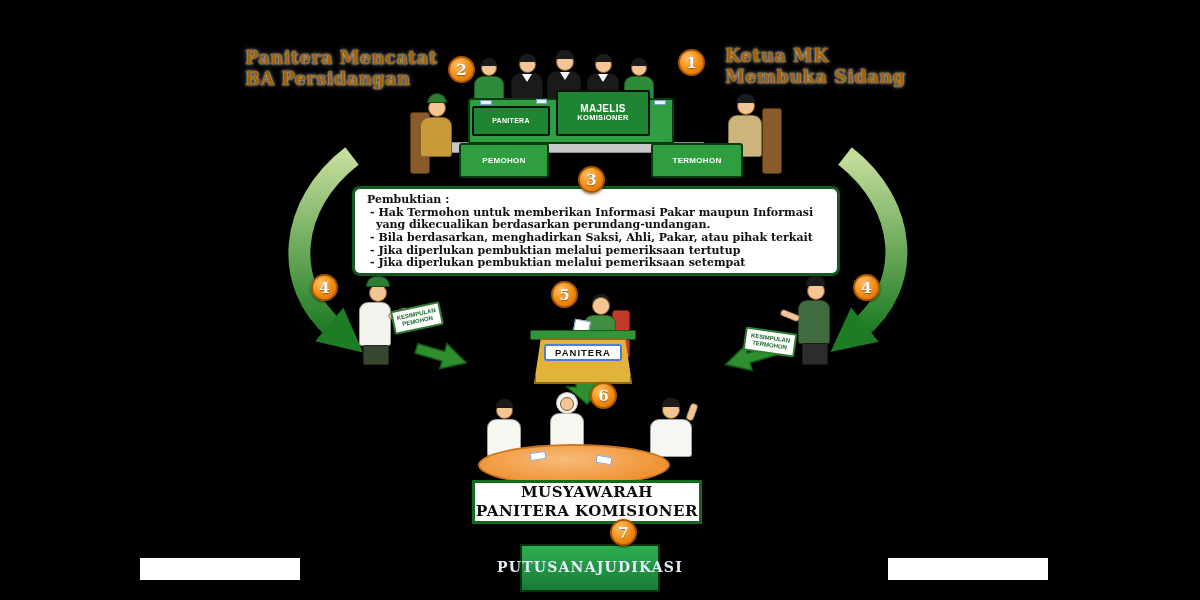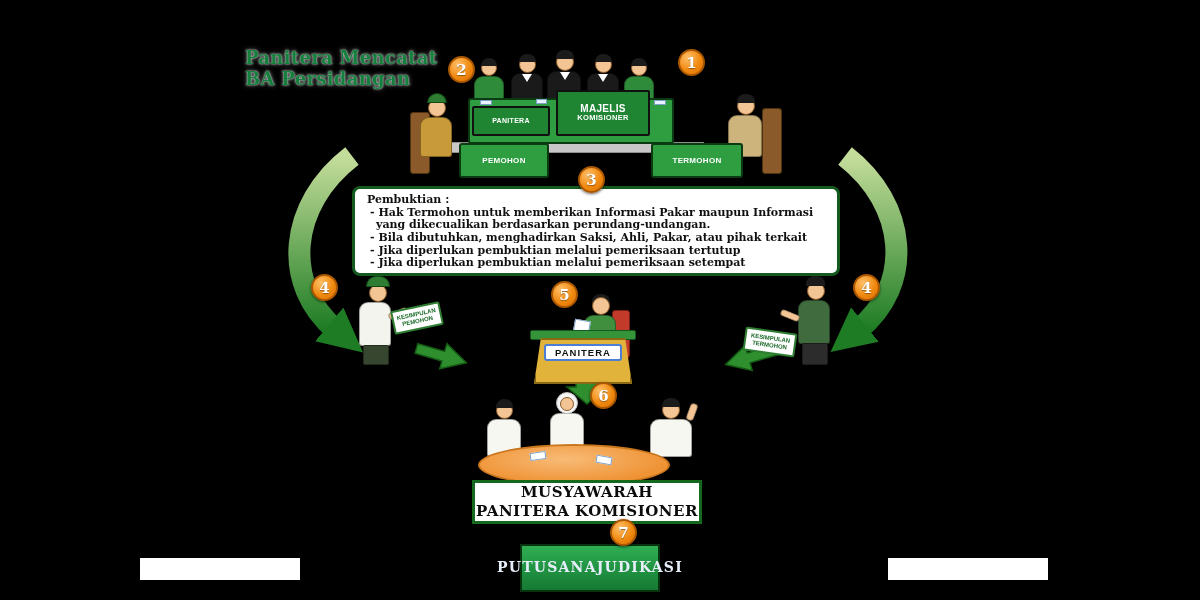--- a/index.html
+++ b/index.html
@@ -7,21 +7,21 @@
   .stage { position:relative; width:1200px; height:600px; background:#000; font-family:"DejaVu Serif", serif; }
 
   .arrows { position:absolute; left:0; top:0; z-index:5; }
 
   .badge { position:absolute; width:27px; height:27px; border-radius:50%;
     background:radial-gradient(circle at 35% 30%, #ffc06a 0%, #f08a10 55%, #d96d00 100%);
     border:2px solid #a85600; color:#fff; font:700 15px "DejaVu Serif", serif;
     display:flex; align-items:center; justify-content:center; z-index:40;
     box-shadow:0 1px 3px rgba(0,0,0,.6); text-shadow:0 1px 1px rgba(0,0,0,.4); }
 
-  .anno { position:absolute; z-index:15; color:#15803d; font-weight:700; font-size:18px;
+  .anno { position:absolute; z-index:15; color:#a16207; font-weight:700; font-size:18px;
     line-height:1.15; letter-spacing:.3px;
     text-shadow:0 0 2px #fff, 0 0 5px rgba(255,255,255,.5); }
 
   
   .desk { position:absolute; background:#2f9e41; border:2px solid #0c3a13; border-radius:3px; z-index:12; }
   .plate { position:absolute; background:#1f8533; border:2px solid #101010; border-radius:2px;
     display:flex; flex-direction:column; align-items:center; justify-content:center; }
   .panel-label { font-family:"Liberation Sans", sans-serif; font-weight:700; color:#fff;
     text-align:center; letter-spacing:.3px; line-height:1.15; }
   .platform { position:absolute; background:#c7c7c7; border:1px solid #8f8f8f; z-index:9; }
@@ -87,20 +87,24 @@
     <g transform="translate(722,352) rotate(-16)">
       <path d="M52 8 L24 8 L24 0 L0 13 L24 26 L24 18 L52 18 Z" fill="#2f8f2f" stroke="#145c14" stroke-width="1.5"></path>
     </g>
     <path d="M576 378 L598 378 L598 387 L607 387 L587 404 L567 387 L576 387 Z" fill="#2f8f2f" stroke="#145c14" stroke-width="1.5"></path>
   </svg>
 
   <div class="anno" style="left:245px; top:48px;">
     <div>Panitera Mencatat</div>
     <div>BA Persidangan</div>
   </div>
+  <div class="anno" style="left:725px; top:46px;">
+    <div>Ketua MK</div>
+    <div>Membuka Sidang</div>
+  </div>
 
   <div class="badge" style="left:678px; top:49px;">1</div>
   <div class="badge" style="left:448px; top:56px;">2</div>
   <div class="badge" style="left:578px; top:166px;">3</div>
   <div class="badge" style="left:311px; top:274px;">4</div>
   <div class="badge" style="left:853px; top:274px;">4</div>
   <div class="badge" style="left:551px; top:281px;">5</div>
   <div class="badge" style="left:590px; top:382px;">6</div>
   <div class="badge" style="left:610px; top:519px;">7</div>
 
@@ -163,21 +167,21 @@
     <div class="head" style="left:737px; top:97px; width:18px; height:18px;"></div>
     <div class="torso" style="left:728px; top:115px; width:34px; height:42px; background:#cdb37c;"></div>
   </div>
   <div class="desk" style="left:651px; top:143px; width:92px; height:35px; display:flex; align-items:center; justify-content:center;">
     <span class="panel-label" style="font-size:8px;">TERMOHON</span>
   </div>
 
   <div class="pembuktian">
     <div>Pembuktian :</div>
     <div class="pb-item">- Hak Termohon untuk memberikan Informasi Pakar maupun Informasi yang dikecualikan berdasarkan perundang-undangan.</div>
-    <div class="pb-item">- Bila dibutuhkan, menghadirkan Saksi, Ahli, Pakar, atau pihak terkait</div>
+    <div class="pb-item">- Bila berdasarkan, menghadirkan Saksi, Ahli, Pakar, atau pihak terkait</div>
     <div class="pb-item">- Jika diperlukan pembuktian melalui pemeriksaan tertutup</div>
     <div class="pb-item">- Jika diperlukan pembuktian melalui pemeriksaan setempat</div>
   </div>
 
   <div>
     <div class="cap" style="left:366px; top:276px; width:24px; height:11px;"></div>
     <div class="head" style="left:369px; top:284px; width:18px; height:18px;"></div>
     <div class="torso" style="left:359px; top:302px; width:32px; height:44px; background:#f4f4ee;"></div>
     <div class="torso" style="left:363px; top:345px; width:26px; height:20px; background:#37462e; border-radius:2px;"></div>
     <div class="torso" style="left:388px; top:310px; width:20px; height:7px; background:#f3c494; transform:rotate(-22deg); border-radius:4px;"></div>

